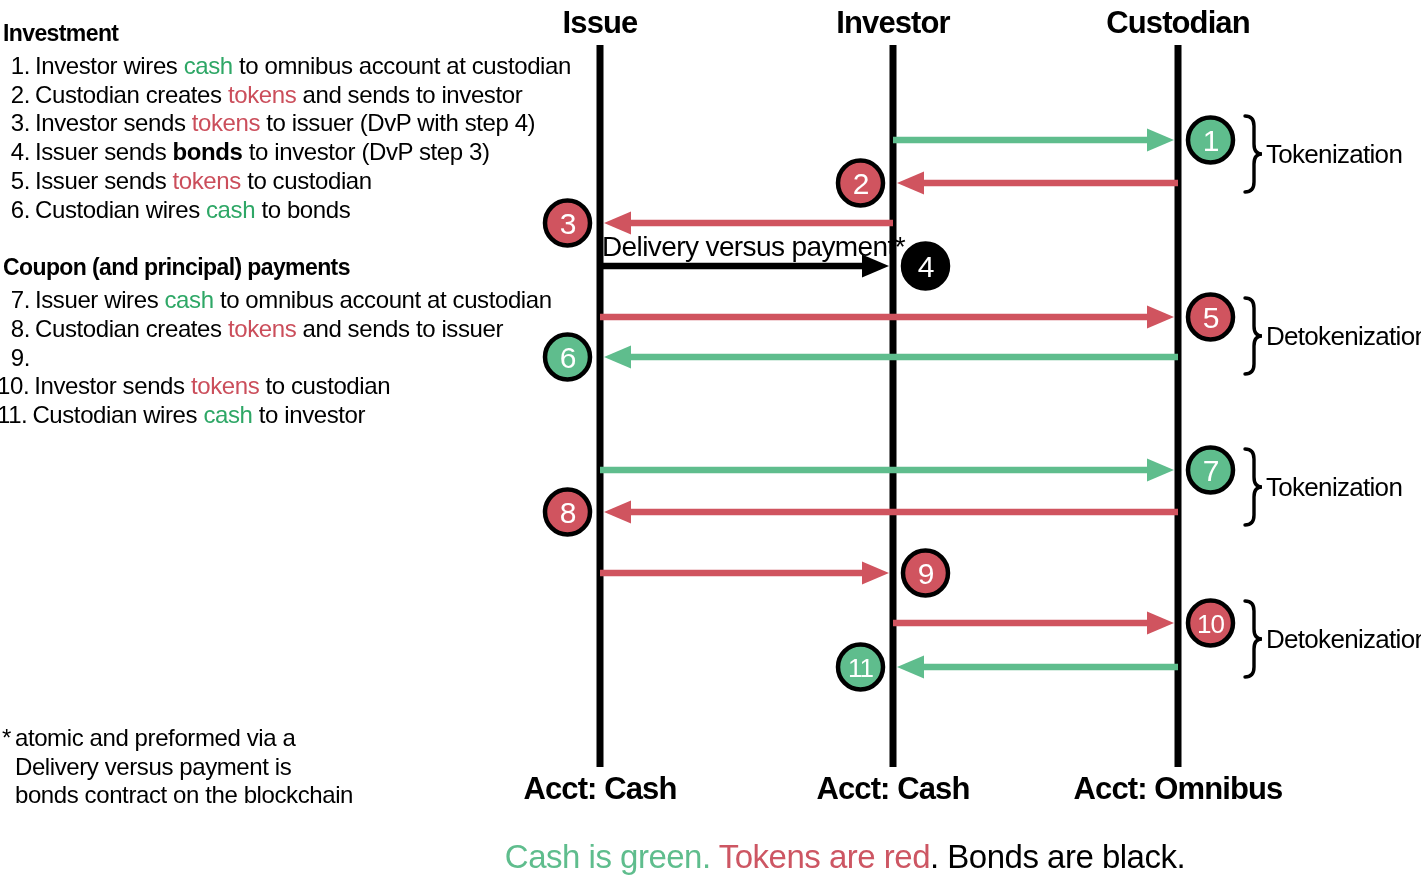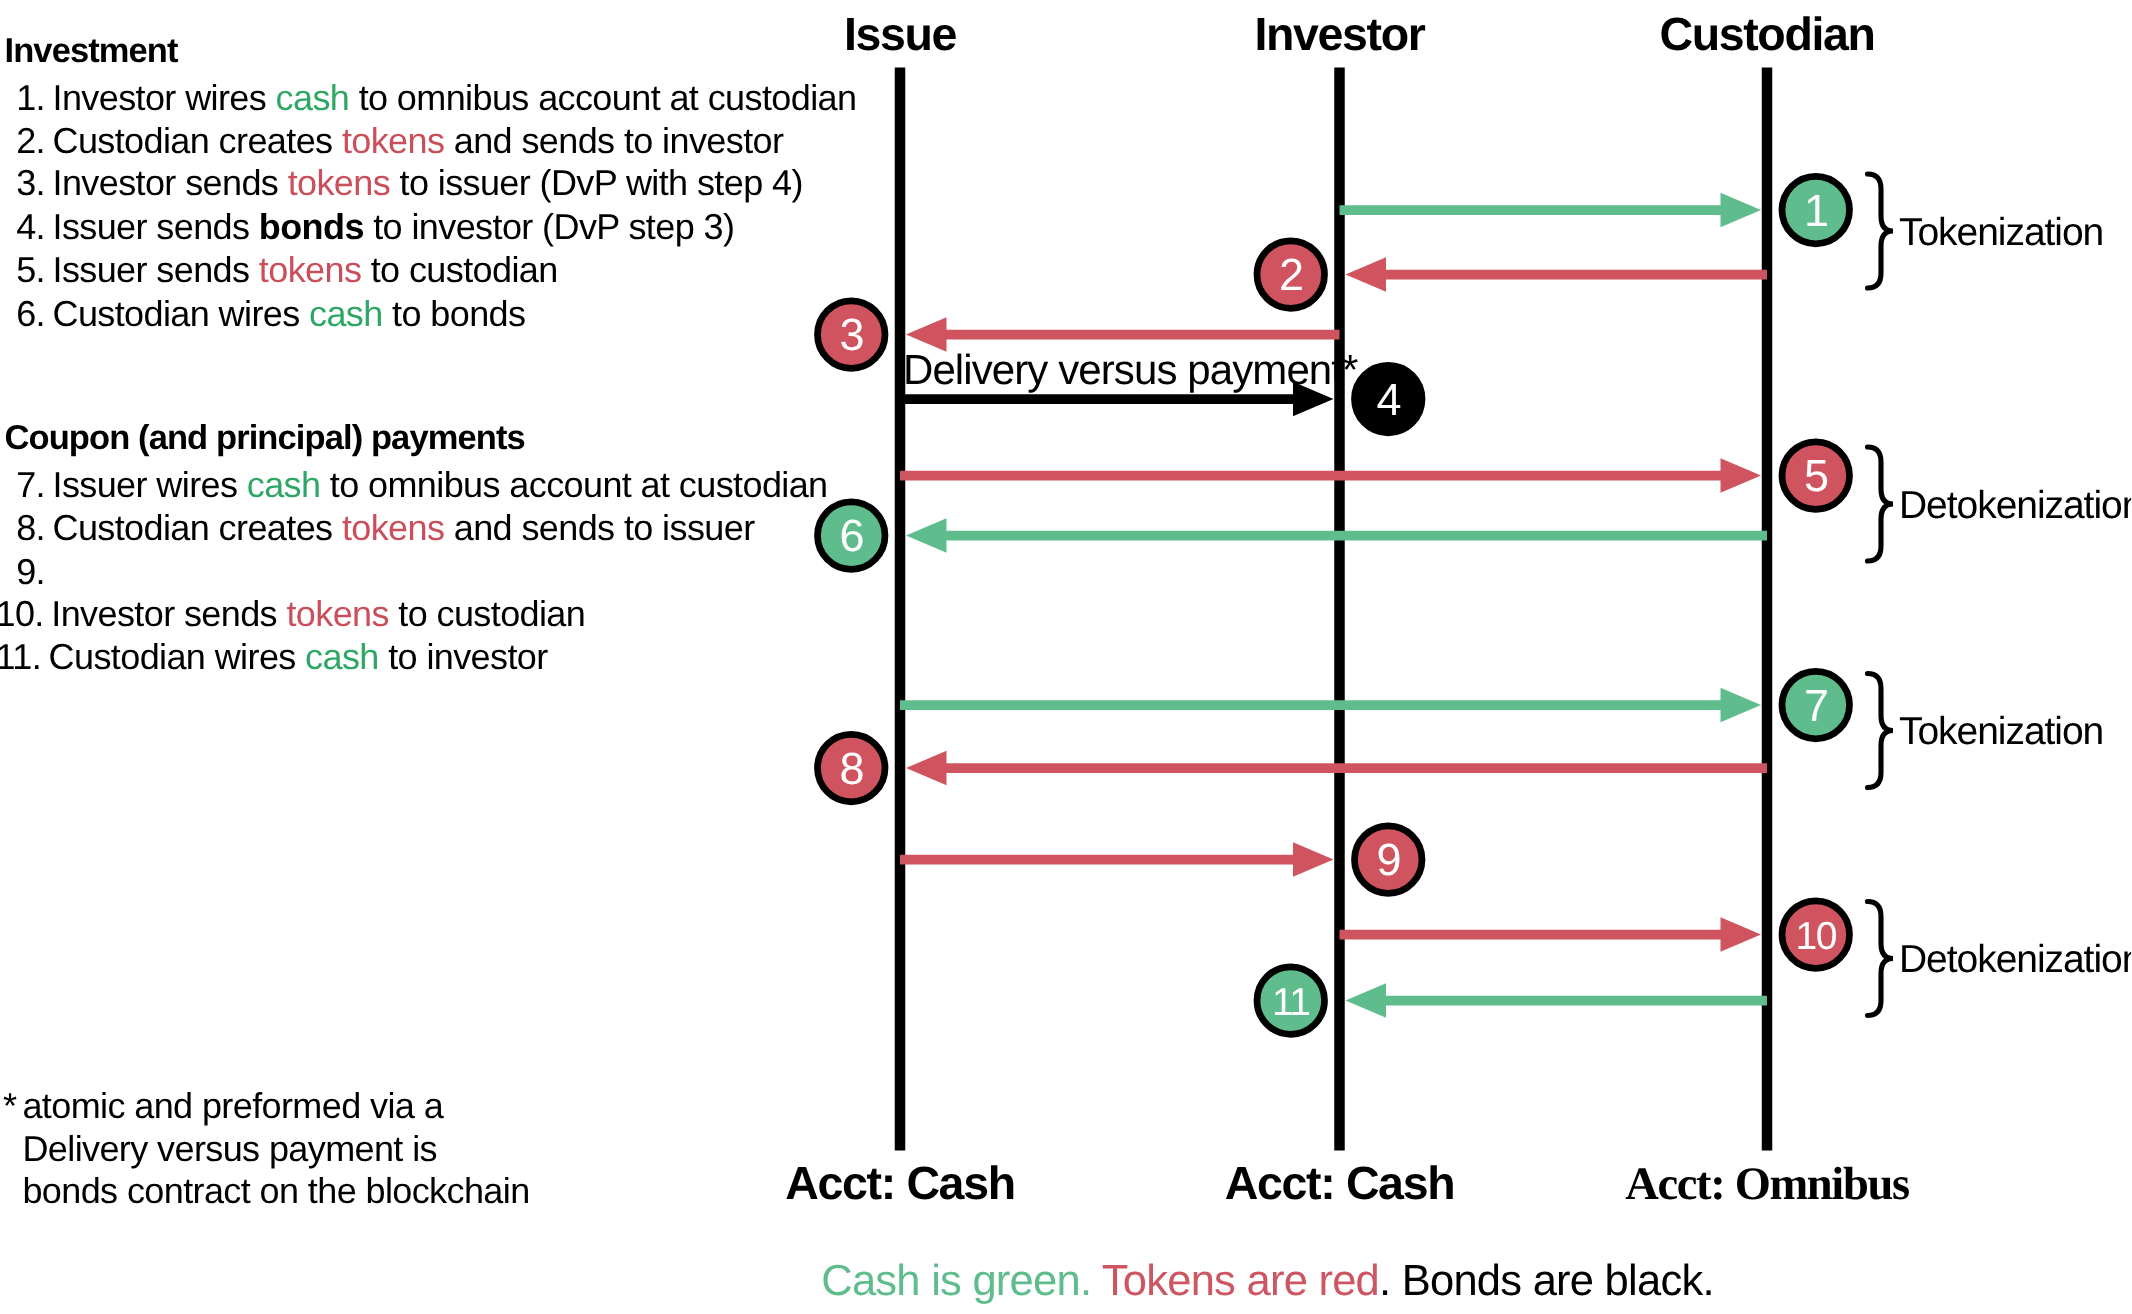--- a/index.html
+++ b/index.html
@@ -3,21 +3,21 @@
 <meta charset="utf-8">
 <style>
   html,body{margin:0;padding:0;background:#fff;}
   #canvas{
     position:relative;width:1421px;height:876px;background:#ffffff;overflow:hidden;
     font-family:"Liberation Sans","DejaVu Sans",sans-serif;color:#000;
   }
   
   .panel{position:absolute;left:3px;top:16px;width:590px;letter-spacing:-0.4px;}
   .panel-heading{font-size:23px;font-weight:700;line-height:34px;letter-spacing:-0.6px;}
-  .panel-heading.second{margin-top:50px;}
+  .panel-heading.second{margin-top:26px;}
   .panel-list{margin-top:2px;}
   .panel-item{display:flex;font-size:24px;line-height:28.7px;white-space:nowrap;}
   .item-num{flex:none;min-width:27px;text-align:right;margin-right:5px;}
   .item-num.wide{margin-left:-6px;}
   .seg-green{color:var(--cash-text);}
   .seg-red{color:var(--token-text);}
   .seg-bold{font-weight:700;color:#000;text-align:center;}
   
   .lane-header,.lane-account{
     position:absolute;transform:translateX(-50%);white-space:nowrap;
@@ -26,21 +26,21 @@
   .lane-header{top:7px;}
   .lane-account{top:773px;}
   
   #diagram{position:absolute;left:0;top:0;}
   #diagram text{font-family:"Liberation Sans","DejaVu Sans",sans-serif;}
   
   .footnote{position:absolute;left:2px;top:724px;display:flex;font-size:24px;line-height:28.5px;letter-spacing:-0.4px;}
   .fn-marker{flex:none;margin-right:4px;}
   
   .legend{position:absolute;left:845px;top:840px;transform:translateX(-50%);
-    font-size:29px;line-height:1;white-space:nowrap;letter-spacing:-0.5px;}
+    font-size:33px;line-height:1;white-space:nowrap;letter-spacing:-0.5px;}
 </style>
 </head>
 <body>
 
 <div id="canvas">
   <div class="panel" id="panel">
       <div class="panel-heading">Investment</div>
       <div class="panel-list">
         <div class="panel-item">
           <span class="item-num">1.</span>
@@ -179,21 +179,21 @@
       <text x="1266" y="648" font-size="26" fill="#000" style="letter-spacing:-0.7px">Detokenization</text>
     </svg>
   <div id="headers">
       <div class="lane-header" style="left: 600px;">Issue</div>
       <div class="lane-header" style="left: 893px;">Investor</div>
       <div class="lane-header" style="left: 1178px;">Custodian</div>
     </div>
   <div id="accounts">
       <div class="lane-account" style="left: 600px;">Acct: Cash</div>
       <div class="lane-account" style="left: 893px;">Acct: Cash</div>
-      <div class="lane-account" style="left: 1178px; font-family: Liberation Serif, serif;">Acct: Omnibus</div>
+      <div class="lane-account" style="left: 1178px;">Acct: Omnibus</div>
     </div>
   <div class="footnote" id="footnote">
       <span class="fn-marker">*</span>
       <div class="fn-lines">
         <div>atomic and preformed via a</div>
         <div>Delivery versus payment is</div>
         <div>bonds contract on the blockchain</div>
       </div>
     </div>
   <div class="legend" id="legend"><span style="color: rgb(95, 189, 141);">Cash is green. </span><span style="color: rgb(205, 86, 99);">Tokens are red</span><span style="color: rgb(0, 0, 0);">. Bonds are black.</span></div>

